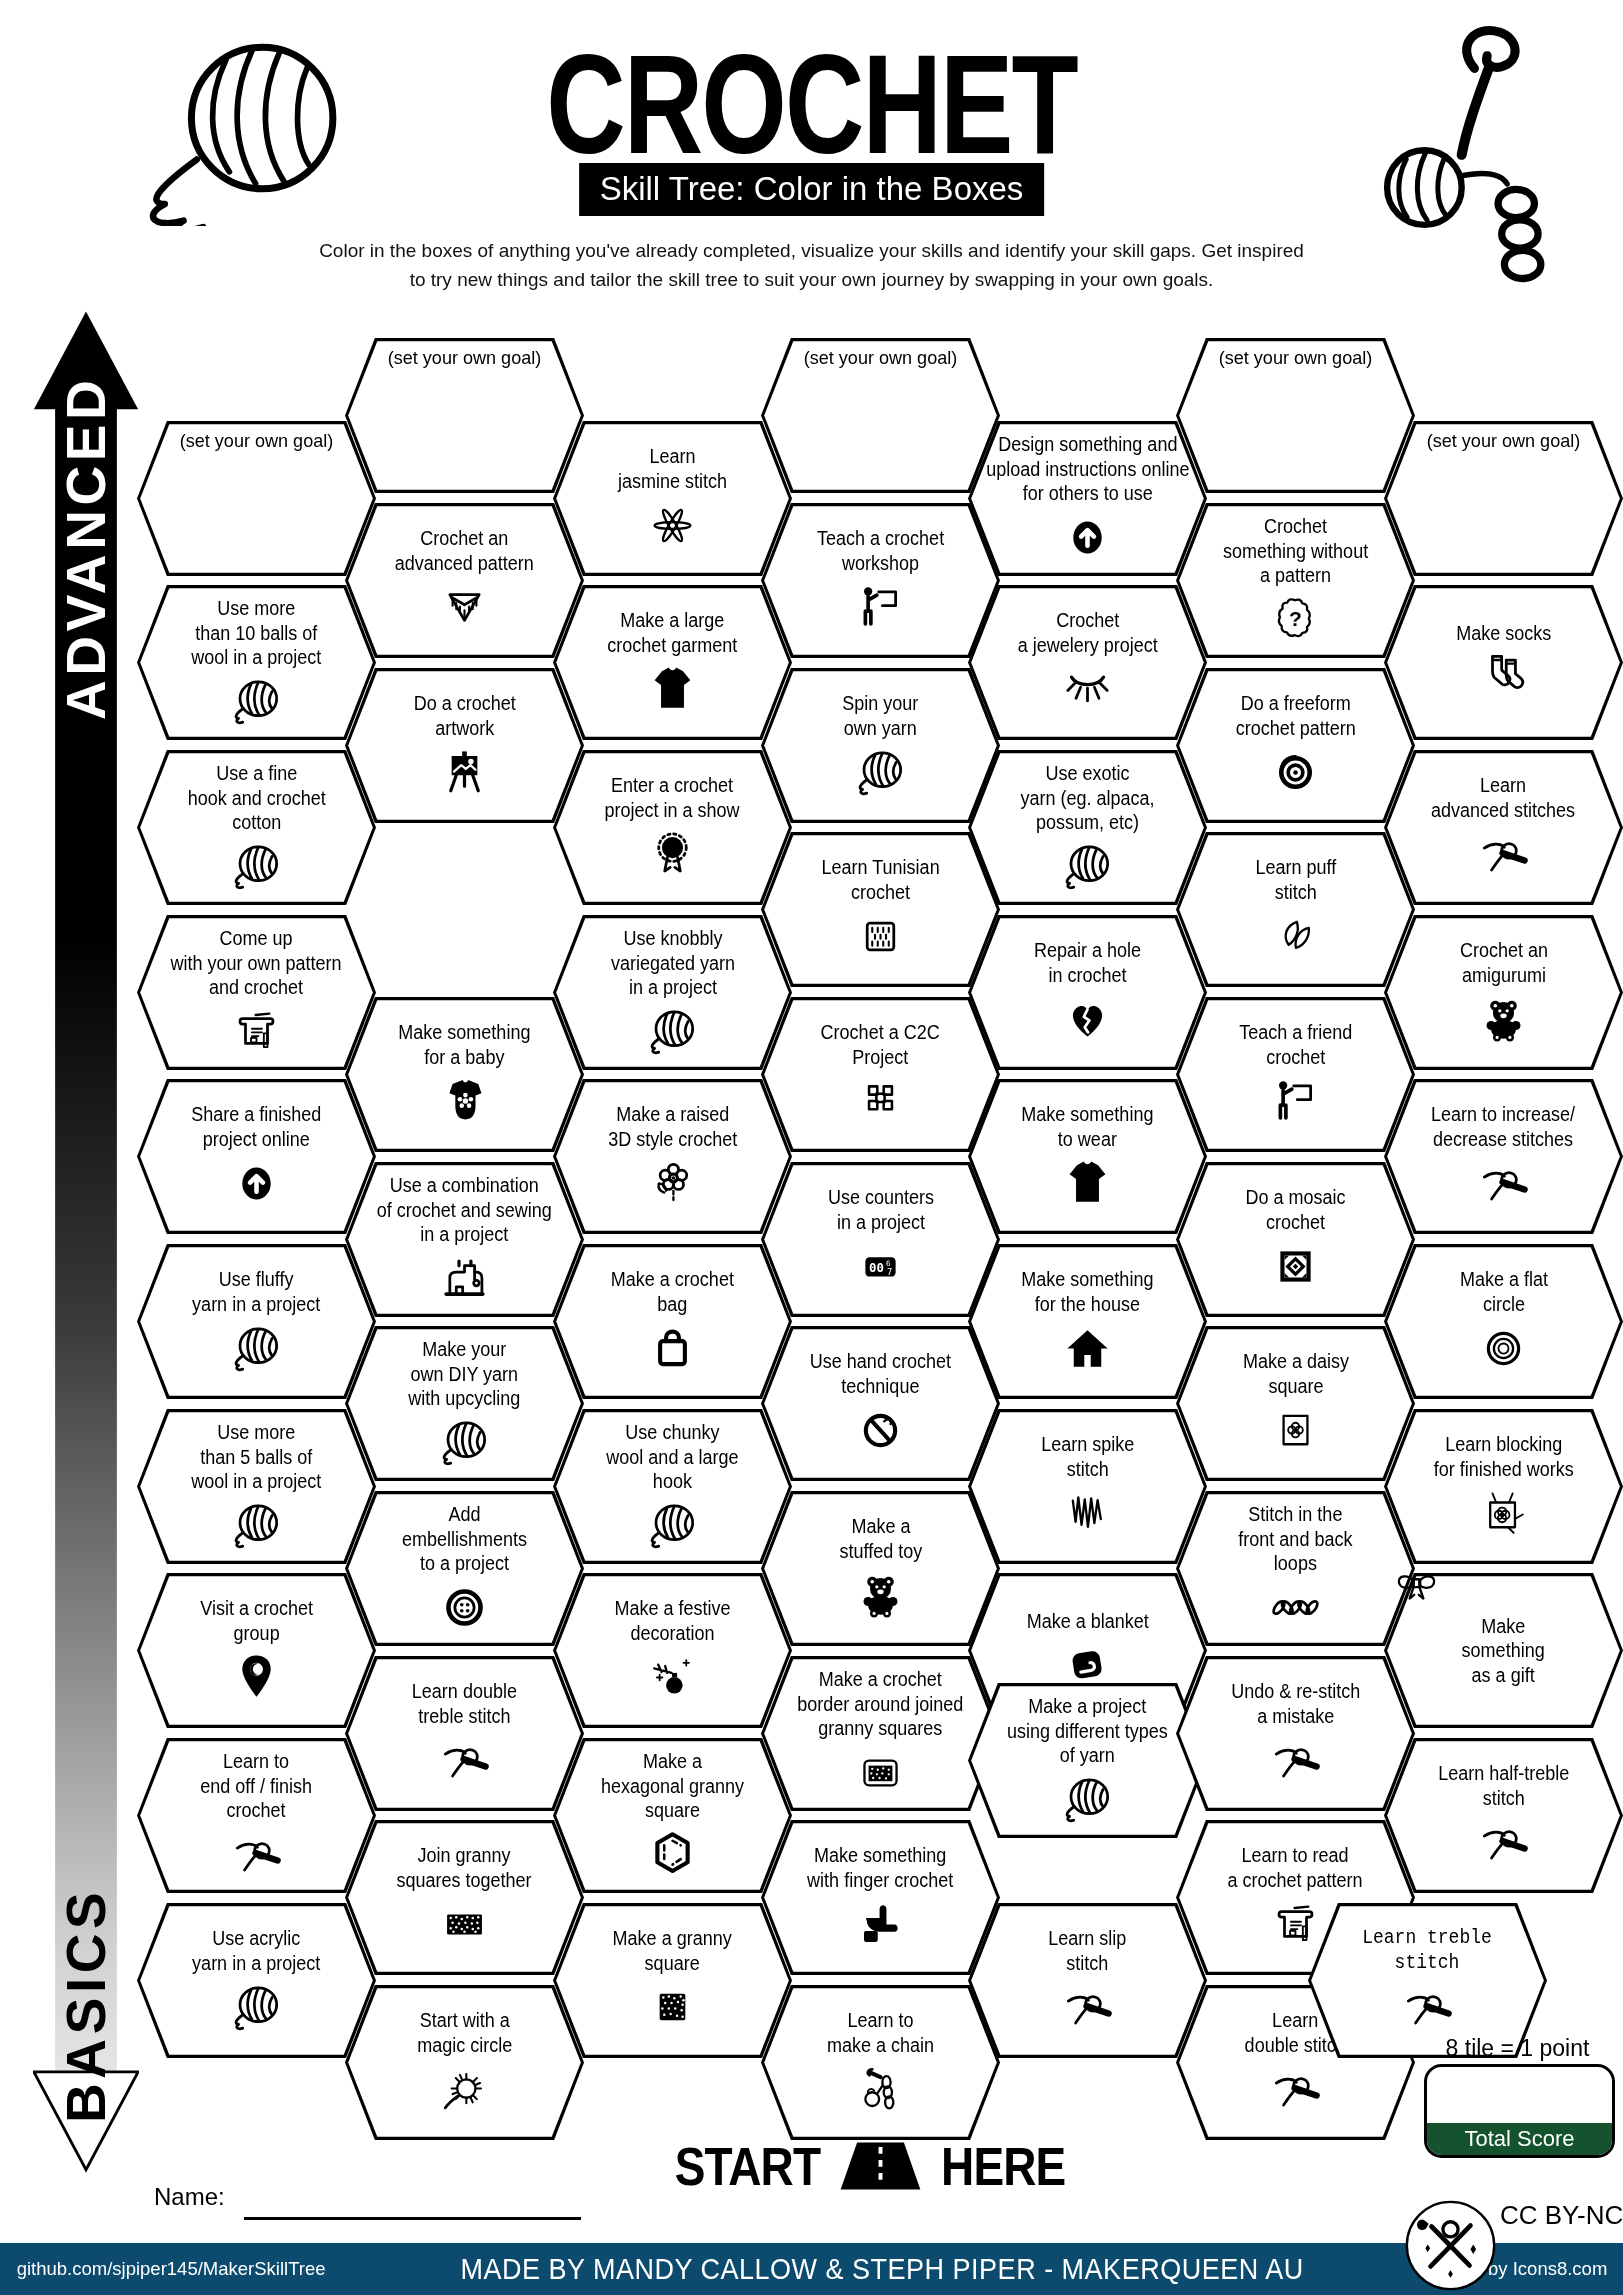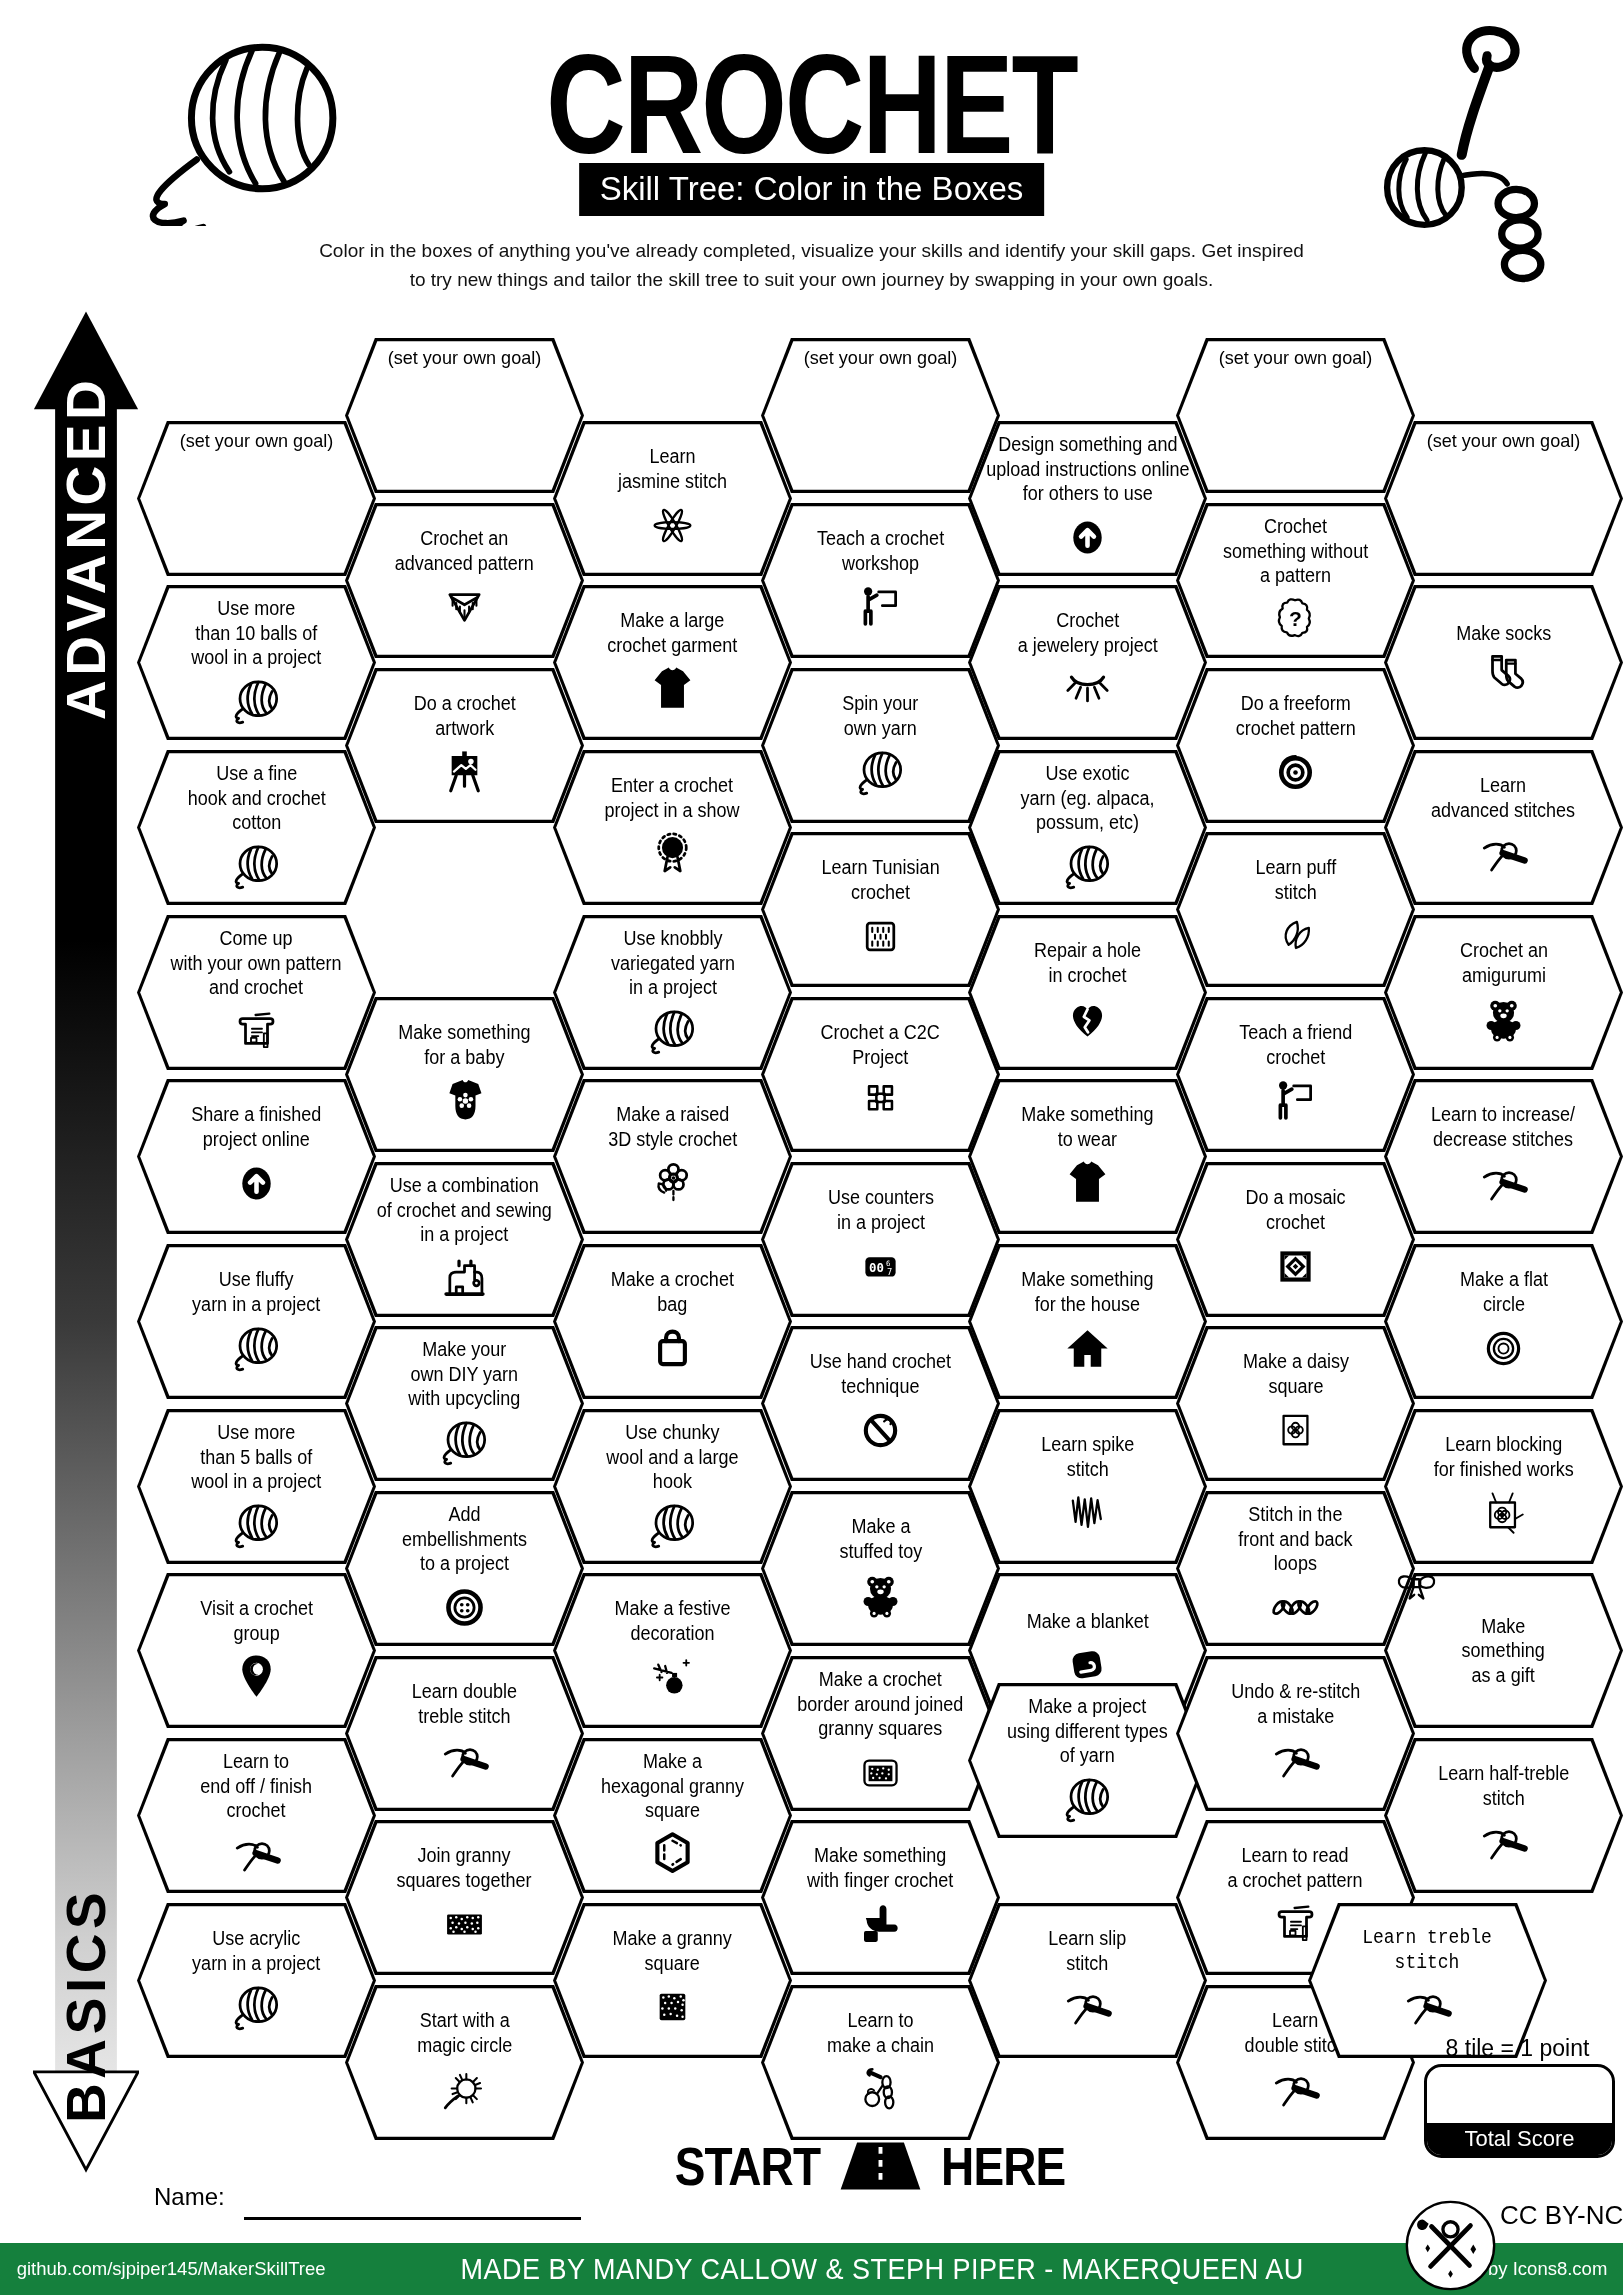--- a/index.html
+++ b/index.html
@@ -47,31 +47,31 @@
   
   #start-here{position:absolute;left:694px;top:2140px;width:352px;height:55px;
     display:flex;align-items:flex-start;justify-content:center;gap:13px}
   #start-here .word{font-size:46px;font-weight:900;letter-spacing:-0.9px;transform:scaleY(1.15)}
   #road-icon svg{width:95px;height:52px;display:block}
 
   #tile-note{position:absolute;left:1425px;top:2035px;width:185px;text-align:center;font-size:23px}
   #score-box{position:absolute;left:1424px;top:2064px;width:185px;height:88px;
     border:3.2px solid #000;border-radius:17.6px;background:#fff;overflow:hidden}
   #score-entry{position:absolute;left:0;top:0;right:0;bottom:32px}
-  #score-bar{position:absolute;left:0;right:0;bottom:0;height:32px;background:#000000;color:#fff;
+  #score-bar{position:absolute;left:0;right:0;bottom:0;height:32px;background:#14532d;color:#fff;
     display:flex;align-items:center;justify-content:center;font-size:22px}
 
   #name-row{position:absolute;left:154px;top:2183px;font-size:24px}
   #name-line{position:absolute;left:244px;top:2217px;width:337px;height:2.8px;background:#000}
 
   #license-text{position:absolute;left:1500px;top:2200px;font-size:26px;white-space:nowrap}
   #icons8-logo{position:absolute;left:1404px;top:2199px;width:93px;height:93px;z-index:5}
   #icons8-logo svg{width:100%;height:100%;display:block}
 
-  #footer{position:absolute;left:0;bottom:0;width:100%;height:52px;background:#15803d;color:#fff;
+  #footer{position:absolute;left:0;bottom:0;width:100%;height:52px;background:#0c4a6e;color:#fff;
     display:flex;align-items:center}
   #footer-left{margin-left:16.7px;font-size:18.5px;white-space:nowrap}
   #footer-center{flex:1;text-align:center;font-size:27px;letter-spacing:0.5px;white-space:nowrap;transform:scaleY(1.1)}
   #footer-right{margin-right:15.7px;font-size:18.5px;white-space:nowrap}
 </style>
 </head>
 <body>
 
 <div id="page">
 

